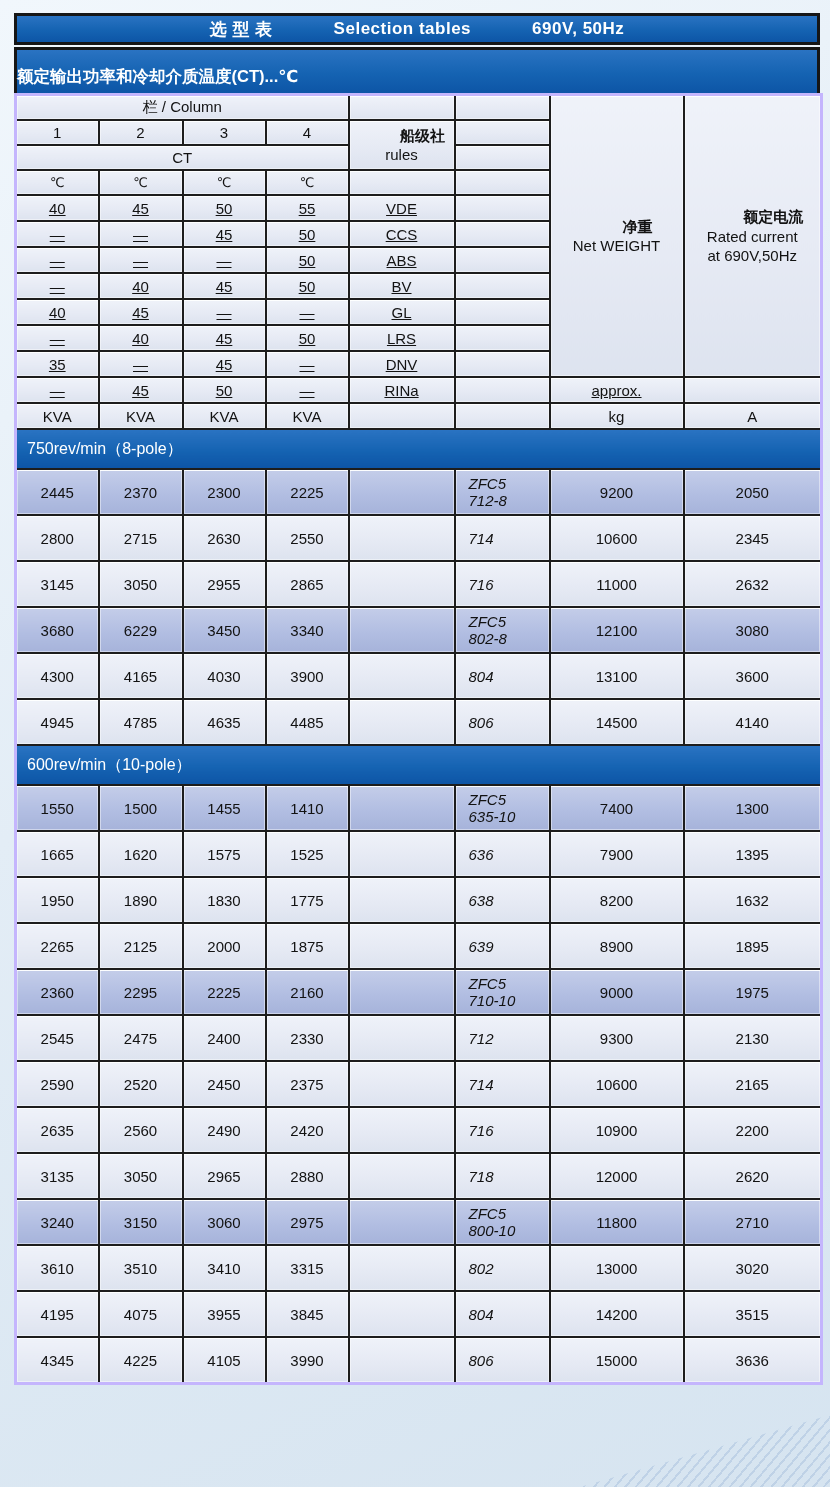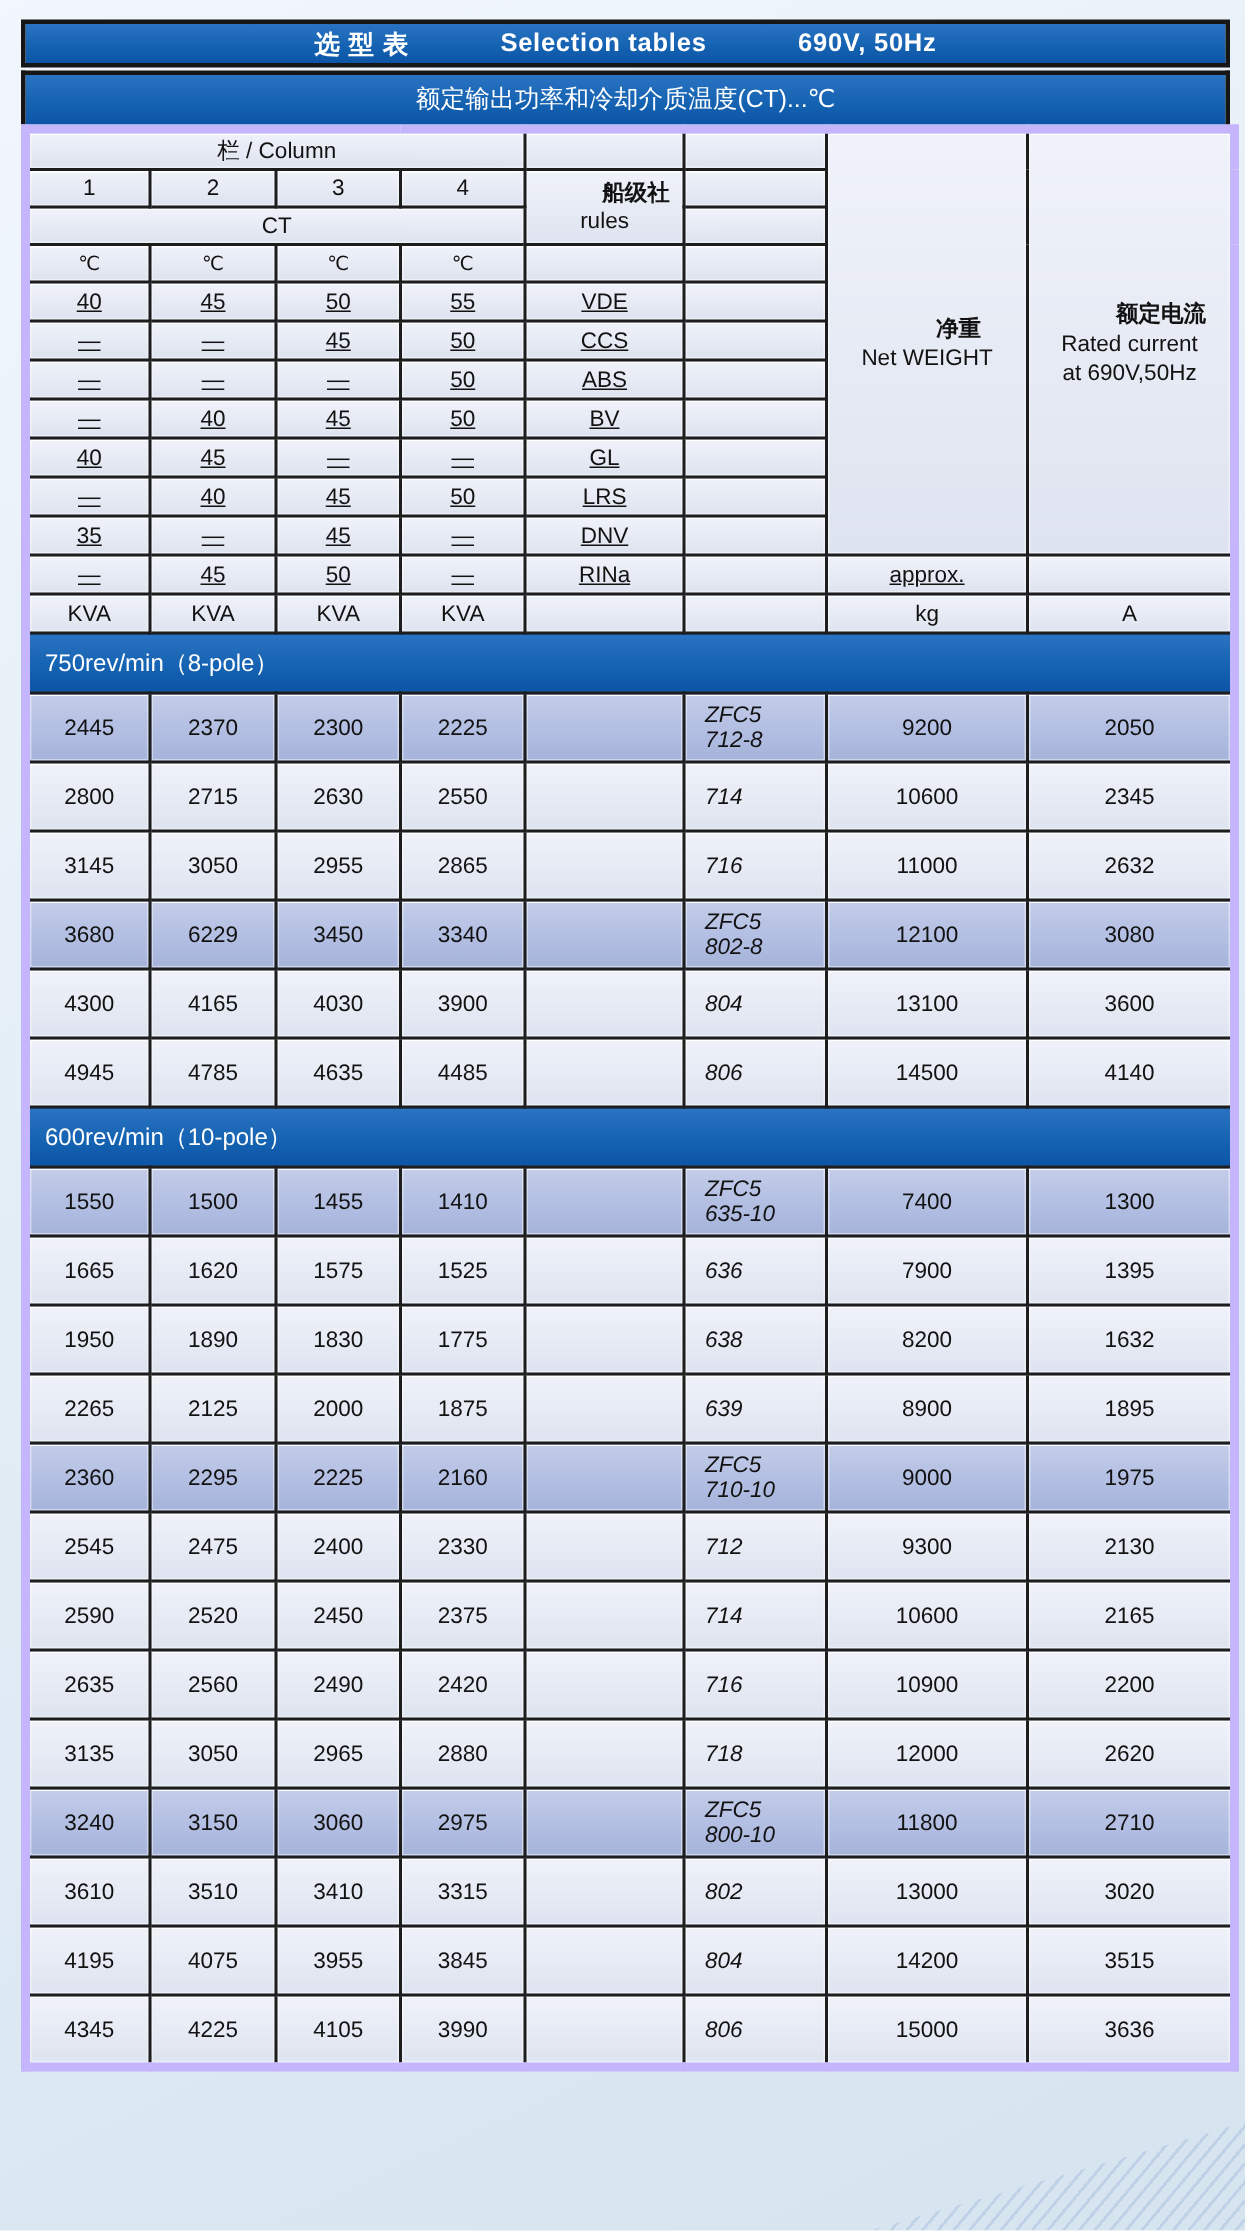--- a/index.html
+++ b/index.html
@@ -16,25 +16,25 @@
     background:linear-gradient(180deg,#2a73c2 0%,#1563b2 55%,#0d55a6 100%);
     display:flex;align-items:center;justify-content:center;gap:61px;
     color:#ffffff;font-size:17px;font-weight:bold;letter-spacing:.5px;
   }
   .gapline{height:2px;}
 
   
   .headerblock{
     box-sizing:border-box;border:3px solid #161616;border-bottom:none;
     background:linear-gradient(180deg,#2a73c2 0%,#1563b2 55%,#0d55a6 100%);
-    color:#ffffff;text-align:center;padding:5px 0 6px 0;
-    font-size:16.5px;font-weight:normal;line-height:1.35;
-  }
-
-  table{width:806px;border-collapse:collapse;table-layout:fixed;border:6px solid #c4b5fd;}
+    color:#ffffff;text-align:left;padding:15px 0 6px 0;
+    font-size:16.5px;font-weight:bold;line-height:1.35;
+  }
+
+  table{width:806px;border-collapse:collapse;table-layout:fixed;border:3px solid #c4b5fd;}
   td{
     border:2px solid #1d1d1d;padding:0 2px;text-align:center;vertical-align:middle;
     color:#121212;font-size:15px;
     background:linear-gradient(180deg,#eff2f9 0%,#e6eaf4 55%,#dde3ef 100%);
     box-shadow:inset 0 1px 0 rgba(255,255,255,.9), inset 0 0 0 1px rgba(255,255,255,.45);
   }
   tr.hrow td{height:23px;}
   tr.soc td{height:24px;text-decoration:underline;}
   tr.kva td{height:24px;}
   tr.drow td{height:44px;}

